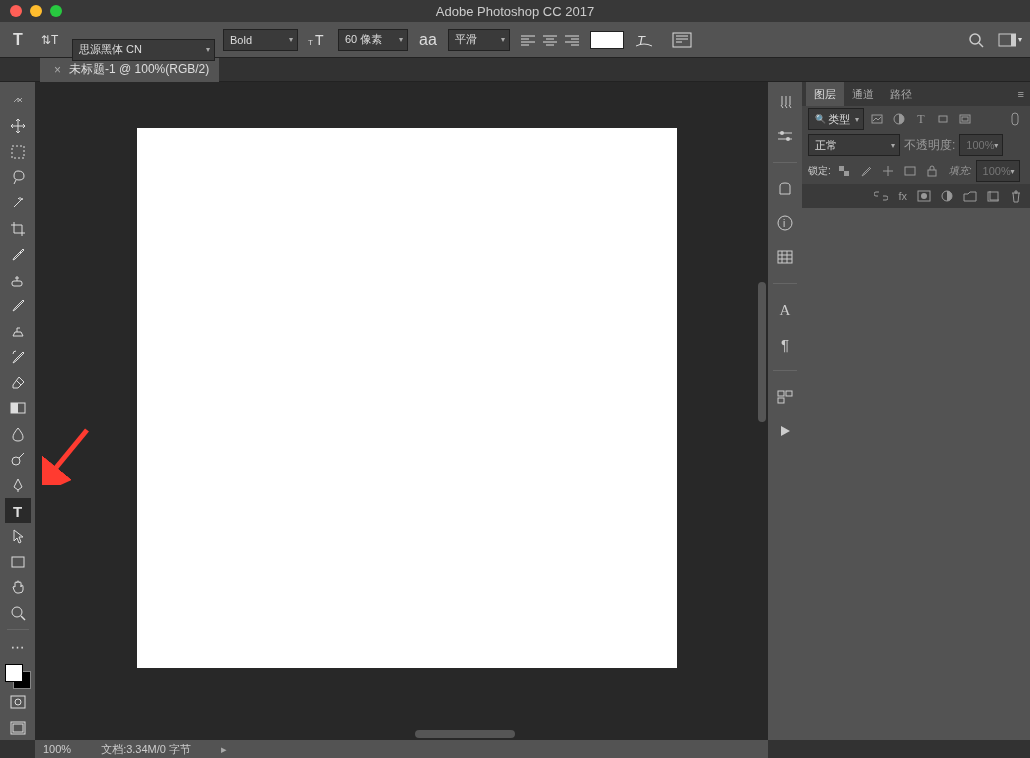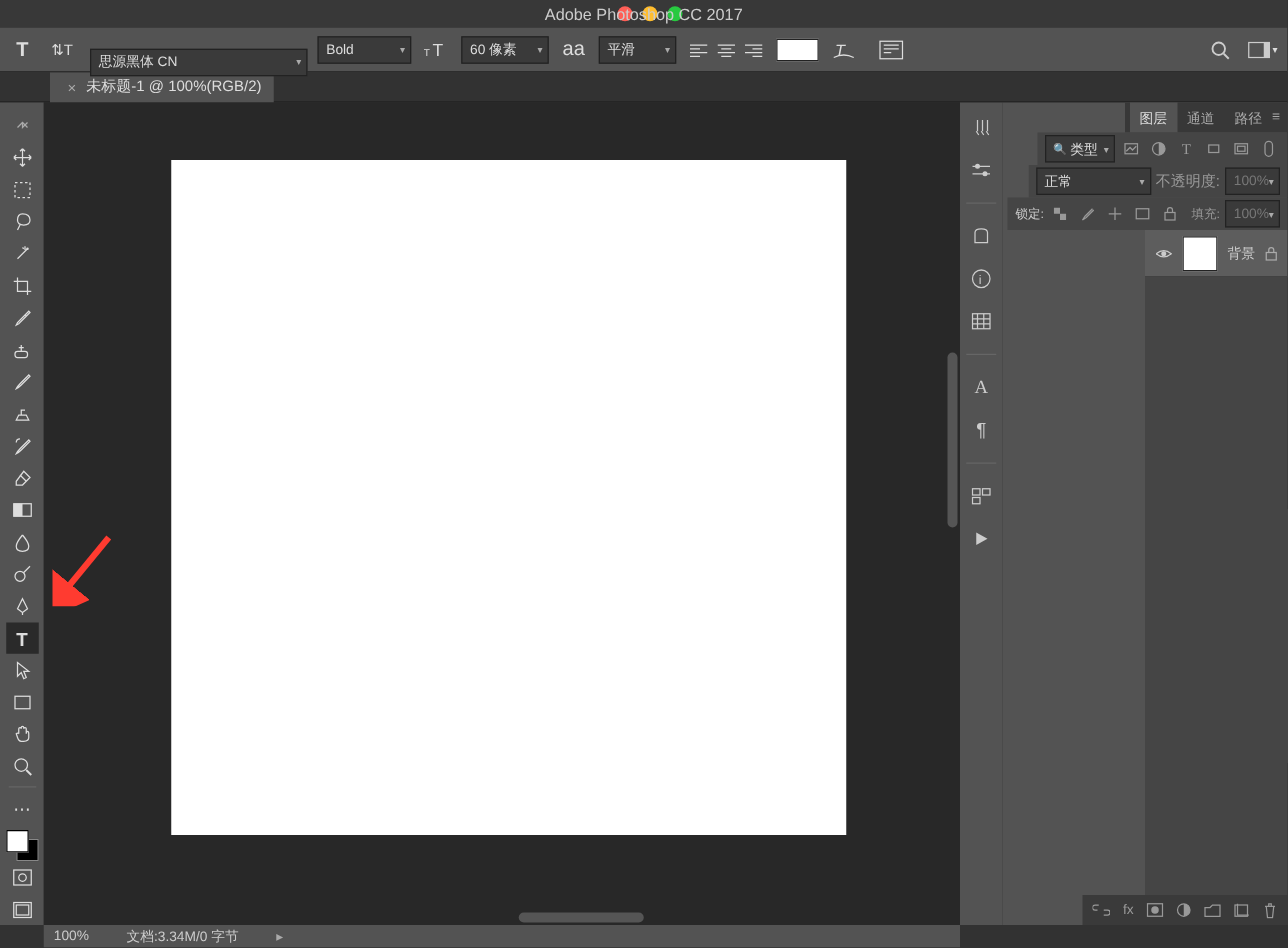--- a/index.html
+++ b/index.html
@@ -1,31 +1,31 @@
 <!DOCTYPE html>
 <html><head>
 <meta charset="utf-8">
 <style>
 * { margin: 0; padding: 0; box-sizing: border-box; font-family: -apple-system, "Helvetica Neue", Arial, sans-serif; }
 body { width: 1030px; height: 758px; background: #323232; color: #ccc; font-size: 11px; overflow: hidden; position: relative; }
 
 
-.titlebar { height: 22px; background: #383838; display: flex; align-items: center; position: relative; justify-content: center; }
+.titlebar { height: 22px; background: #383838; display: flex; align-items: center; position: relative; }
 .traffic-lights { display: flex; gap: 8px; padding-left: 10px; }
 .tl { width: 12px; height: 12px; border-radius: 50%; }
 .tl.red { background: #ff5f57; }
 .tl.yellow { background: #ffbd2e; }
 .tl.green { background: #28c940; }
 .title { position: absolute; left: 50%; transform: translateX(-50%); color: #ccc; font-size: 13px; }
 
 
 .options-bar { height: 36px; background: #535353; display: flex; align-items: center; padding: 0 8px; gap: 8px; border-bottom: 1px solid #222; }
 .opt-icon { width: 24px; height: 24px; display: flex; align-items: center; justify-content: center; color: #ddd; }
 .dropdown { background: #3a3a3a; border: 1px solid #222; color: #ddd; height: 22px; display: flex; align-items: center; padding: 0 6px; position: relative; font-size: 11px; }
-.dropdown.font { width: 174px; margin-top: 20px; }
+.dropdown.font { width: 143px; margin-top: 20px; }
 .dropdown.weight { width: 75px; }
 .dropdown.size { width: 70px; }
 .dropdown.aa { width: 62px; }
 .dd-arrow { position: absolute; right: 4px; font-size: 8px; color: #aaa; }
 .align-group { display: flex; gap: 2px; }
 .align-btn { width: 20px; height: 20px; display: flex; align-items: center; justify-content: center; }
 .color-swatch { width: 34px; height: 18px; background: #fff; border: 1px solid #222; }
 .search-area { margin-left: auto; display: flex; align-items: center; gap: 10px; }
 
 
@@ -50,21 +50,21 @@
 .canvas { width: 540px; height: 540px; background: #fff; margin-top: -26px; margin-left: 10px; }
 .scrollbar-v { position: absolute; right: 2px; top: 200px; width: 8px; height: 140px; background: #555; border-radius: 4px; }
 .scrollbar-h { position: absolute; bottom: 2px; left: 380px; width: 100px; height: 8px; background: #555; border-radius: 4px; }
 
 
 .dock-icons { width: 34px; background: #535353; display: flex; flex-direction: column; align-items: center; padding-top: 8px; gap: 10px; }
 .dock-icon { width: 24px; height: 24px; display: flex; align-items: center; justify-content: center; color: #ccc; }
 .dock-sep { width: 24px; height: 1px; background: #666; margin: 4px 0; }
 
 
-.panels { width: 228px; background: #535353; display: flex; flex-direction: column; align-items: flex-end; }
+.panels { width: 228px; background: #535353; display: flex; flex-direction: column; }
 .panel-tabs { height: 24px; background: #383838; display: flex; align-items: center; padding-left: 4px; }
 .panel-tab { padding: 0 8px; height: 24px; display: flex; align-items: center; color: #aaa; font-size: 11px; }
 .panel-tab.active { background: #535353; color: #ddd; }
 .panel-menu { margin-left: auto; padding-right: 6px; color: #aaa; }
 .panel-row { height: 26px; display: flex; align-items: center; padding: 0 6px; gap: 4px; background: #454545; }
 .panel-row .dropdown { background: #3a3a3a; }
 .mini-icon { width: 18px; height: 18px; display: flex; align-items: center; justify-content: center; color: #999; font-size: 10px; }
 .layer-item { height: 38px; background: #5d5d5d; display: flex; align-items: center; padding: 0 8px; gap: 8px; border-bottom: 1px solid #3a3a3a; }
 .layer-eye { width: 14px; color: #ccc; }
 .layer-thumb { width: 28px; height: 28px; background: #fff; border: 1px solid #222; }
@@ -464,42 +464,24 @@
           <svg width="12" height="10">
             <rect x="1" y="1" width="10" height="8" fill="none" stroke="#999"></rect>
           </svg>
         </div>
       <div class="mini-icon">
           <svg width="10" height="12">
             <rect x="1" y="5" width="8" height="6" fill="none" stroke="#999"></rect>
             <path d="M3 5 L3 3 Q3 1 5 1 Q7 1 7 3 L7 5" fill="none" stroke="#999"></path>
           </svg>
         </div>
-      <span style="color:#999;font-size:10px;margin-left:4px;">填充:</span>
+      <span style="color:#999;font-size:10px;margin-left:4px;font-style:italic;">填充:</span>
       <div class="dropdown" style="width:44px;color:#777;">
         <span>100%</span>
         <span class="dd-arrow">▾</span>
-      </div>
-    </div>
-    <div class="layers-body">
-      <div class="layer-item">
-        <div class="layer-eye">
-            <svg width="14" height="10">
-              <path d="M1 5 Q7 0 13 5 Q7 10 1 5" fill="none" stroke="#ccc"></path>
-              <circle cx="7" cy="5" r="2" fill="#ccc"></circle>
-            </svg>
-          </div>
-        <div class="layer-thumb"></div>
-        <span>背景</span>
-        <div class="layer-lock">
-            <svg width="10" height="12">
-              <rect x="1" y="5" width="8" height="6" fill="none" stroke="#aaa"></rect>
-              <path d="M3 5 L3 3 Q3 1 5 1 Q7 1 7 3 L7 5" fill="none" stroke="#aaa"></path>
-            </svg>
-          </div>
       </div>
     </div>
     <div class="layers-footer">
       <div>
           <svg width="14" height="10">
             <path d="M4 5 L2 5 Q0 5 0 3 Q0 1 2 1 L5 1 M9 5 L12 5 Q14 5 14 7 Q14 9 12 9 L9 9" stroke="#999" fill="none"></path>
           </svg>
         </div>
       <div style="font-size:11px;">fx</div>
       <div>

